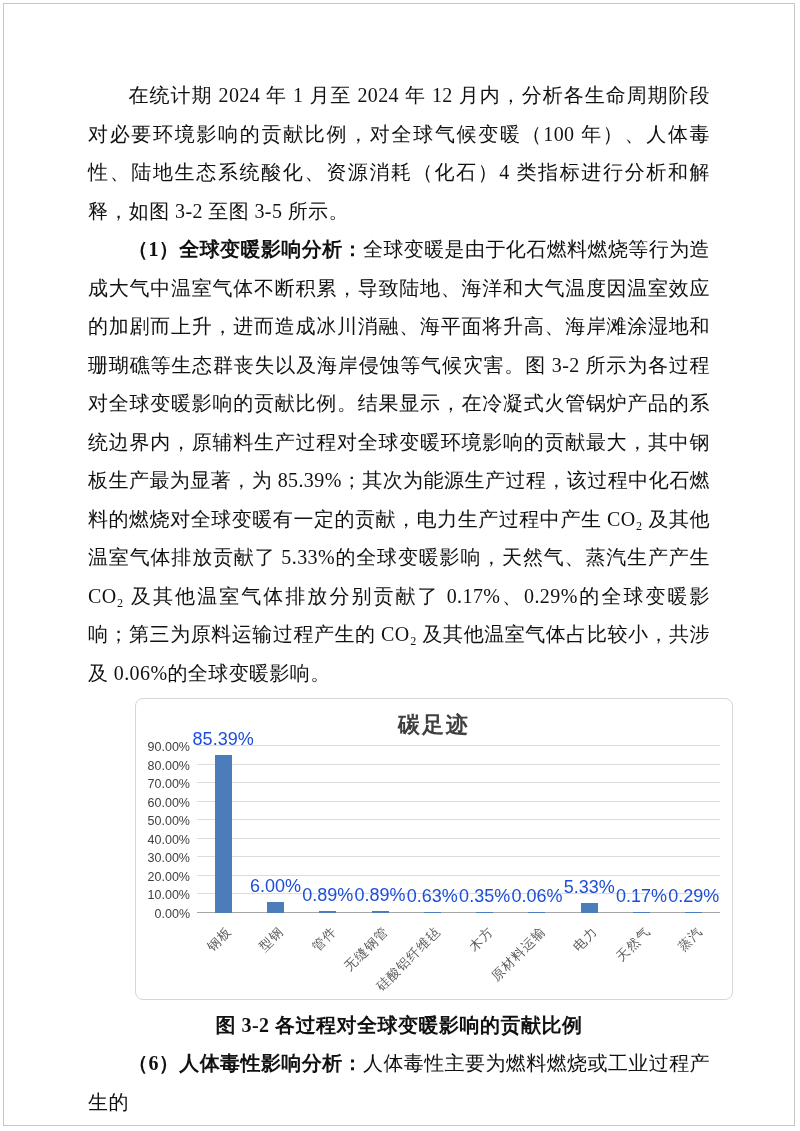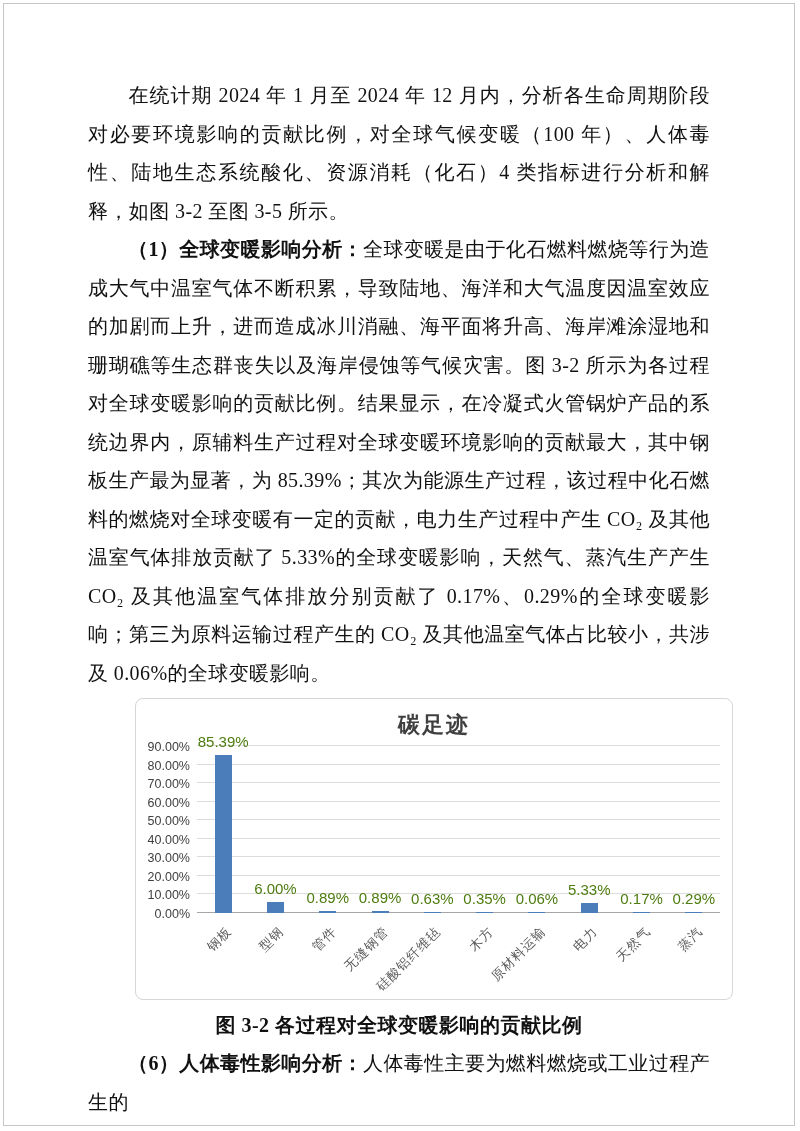--- a/index.html
+++ b/index.html
@@ -28,21 +28,21 @@
   .chart-title{
     text-align:center;margin-top:11px;font-size:22px;font-weight:600;color:#3f3f3f;
     font-family:"Liberation Serif","DejaVu Serif",serif;letter-spacing:2px;
   }
   .chart-plot{position:absolute;left:61px;right:12px;top:47px;height:167px;}
   .gridline{position:absolute;left:0;right:0;height:1px;background:#dcdcdc;}
   .gridline.axis{background:#a6a6a6;}
   .bar{position:absolute;bottom:0;width:17px;}
   .dlabel{
     position:absolute;transform:translateX(-50%);white-space:nowrap;
-    font-size:15px;color:#4d7c0f;text-align:center;
+    font-size:18px;color:#1d4ed8;text-align:center;
   }
   .ytick{
     position:absolute;right:calc(100% + 7px);white-space:nowrap;
     font-size:12.5px;color:#404040;
   }
   .xtick{position:absolute;width:0;}
   .xtick span{
     position:absolute;right:0;top:0;white-space:nowrap;
     transform:rotate(-45deg);transform-origin:100% 0;
     font-size:13px;color:#595959;letter-spacing:1px;

